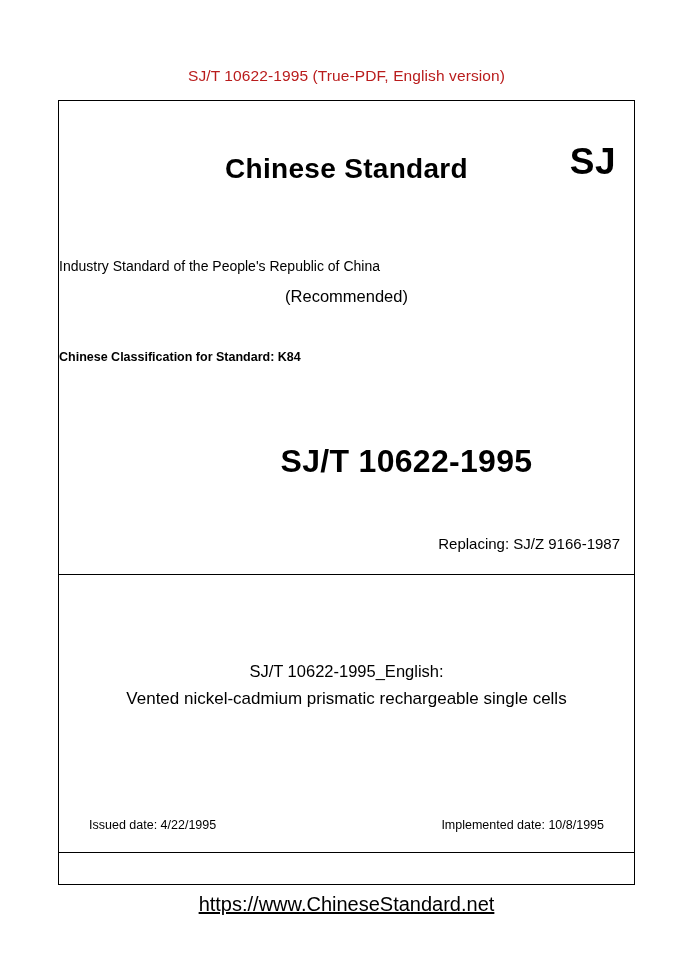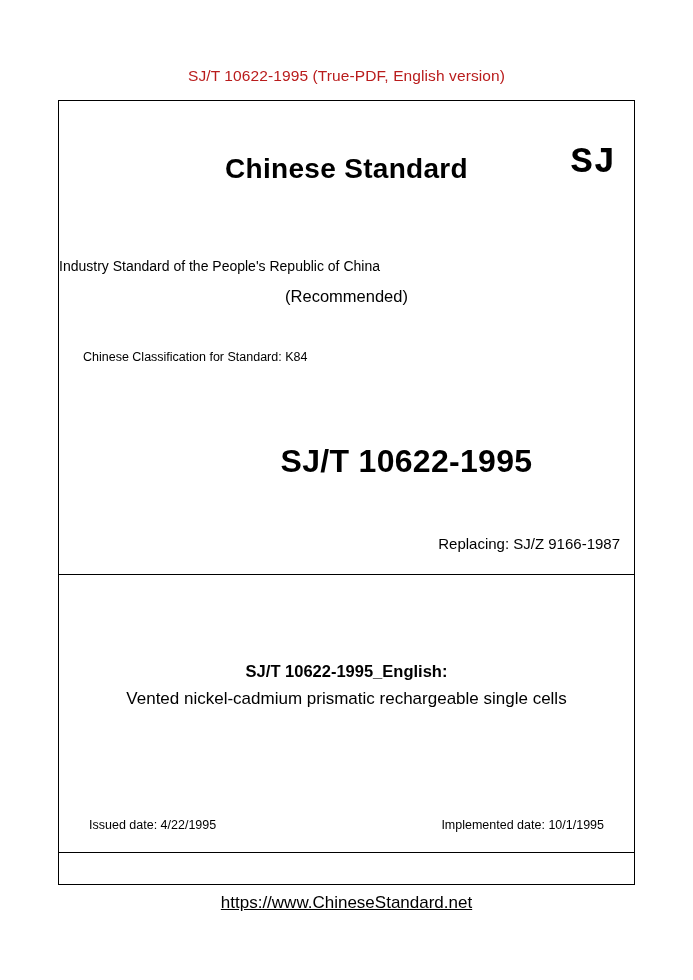--- a/index.html
+++ b/index.html
@@ -65,46 +65,46 @@
     font-weight: bold;
     letter-spacing: 0.3px;
   }
   .sj-logo {
     position: absolute;
     right: 18px;
     top: -12px;
     font-size: 37px;
     font-weight: bold;
     letter-spacing: 0.5px;
-    font-family: Liberation Mono, monospace;
   }
   .subtitle1 {
     position: absolute;
     top: 157px;
     left: 0;
     width: 100%;
     text-align: left;
     font-size: 14px;
   }
   .subtitle2 {
     position: absolute;
     top: 186px;
     left: 0;
     width: 100%;
     text-align: center;
     font-size: 16.5px;
   }
   .classification {
     position: absolute;
     top: 249px;
-    left: 24px;
+    left: 0;
     width: 100%;
     text-align: left;
     font-size: 12.5px;
     padding-left: 0;
+    font-weight: bold;
   }
   .std-number {
     position: absolute;
     top: 322px;
     left: 0;
     width: 100%;
     text-align: center;
     font-size: 32px;
     font-weight: bold;
     padding-left: 120px;
@@ -127,21 +127,20 @@
     box-sizing: border-box;
     border-bottom: 1.5px solid #000;
   }
   .doc-title-1 {
     position: absolute;
     top: 87px;
     left: 0;
     width: 100%;
     text-align: center;
     font-size: 16.5px;
-    font-weight: bold;
   }
   .doc-title-2 {
     position: absolute;
     top: 114px;
     left: 0;
     width: 100%;
     text-align: center;
     font-size: 17px;
   }
   .issued-date {
@@ -163,21 +162,21 @@
     width: 100%;
     height: 33px;
     box-sizing: border-box;
   }
   .url {
     position: absolute;
     top: 893px;
     left: 0;
     width: 693px;
     text-align: center;
-    font-size: 17px;
+    font-size: 20px;
     color: #000;
   }
   .url span {
     text-decoration: underline;
   }
 </style>
 </head>
 <body>
 
 <div class="page">
@@ -201,21 +200,21 @@
       <div class="std-number">SJ/T 10622-1995</div>
 
       <div class="replacing">Replacing: SJ/Z 9166-1987</div>
     </div>
 
     <div class="lower-section">
       <div class="doc-title-1">SJ/T 10622-1995_English:</div>
       <div class="doc-title-2">Vented nickel-cadmium prismatic rechargeable single cells</div>
 
       <div class="issued-date">Issued date: 4/22/1995</div>
-      <div class="implemented-date">Implemented date: 10/1/1995</div>
+      <div class="implemented-date">Implemented date: 10/8/1995</div>
     </div>
 
     <div class="footer-bar"></div>
 
   </div>
 
   <div class="url"><span>https://www.ChineseStandard.net</span></div>
 
 </div>
 

